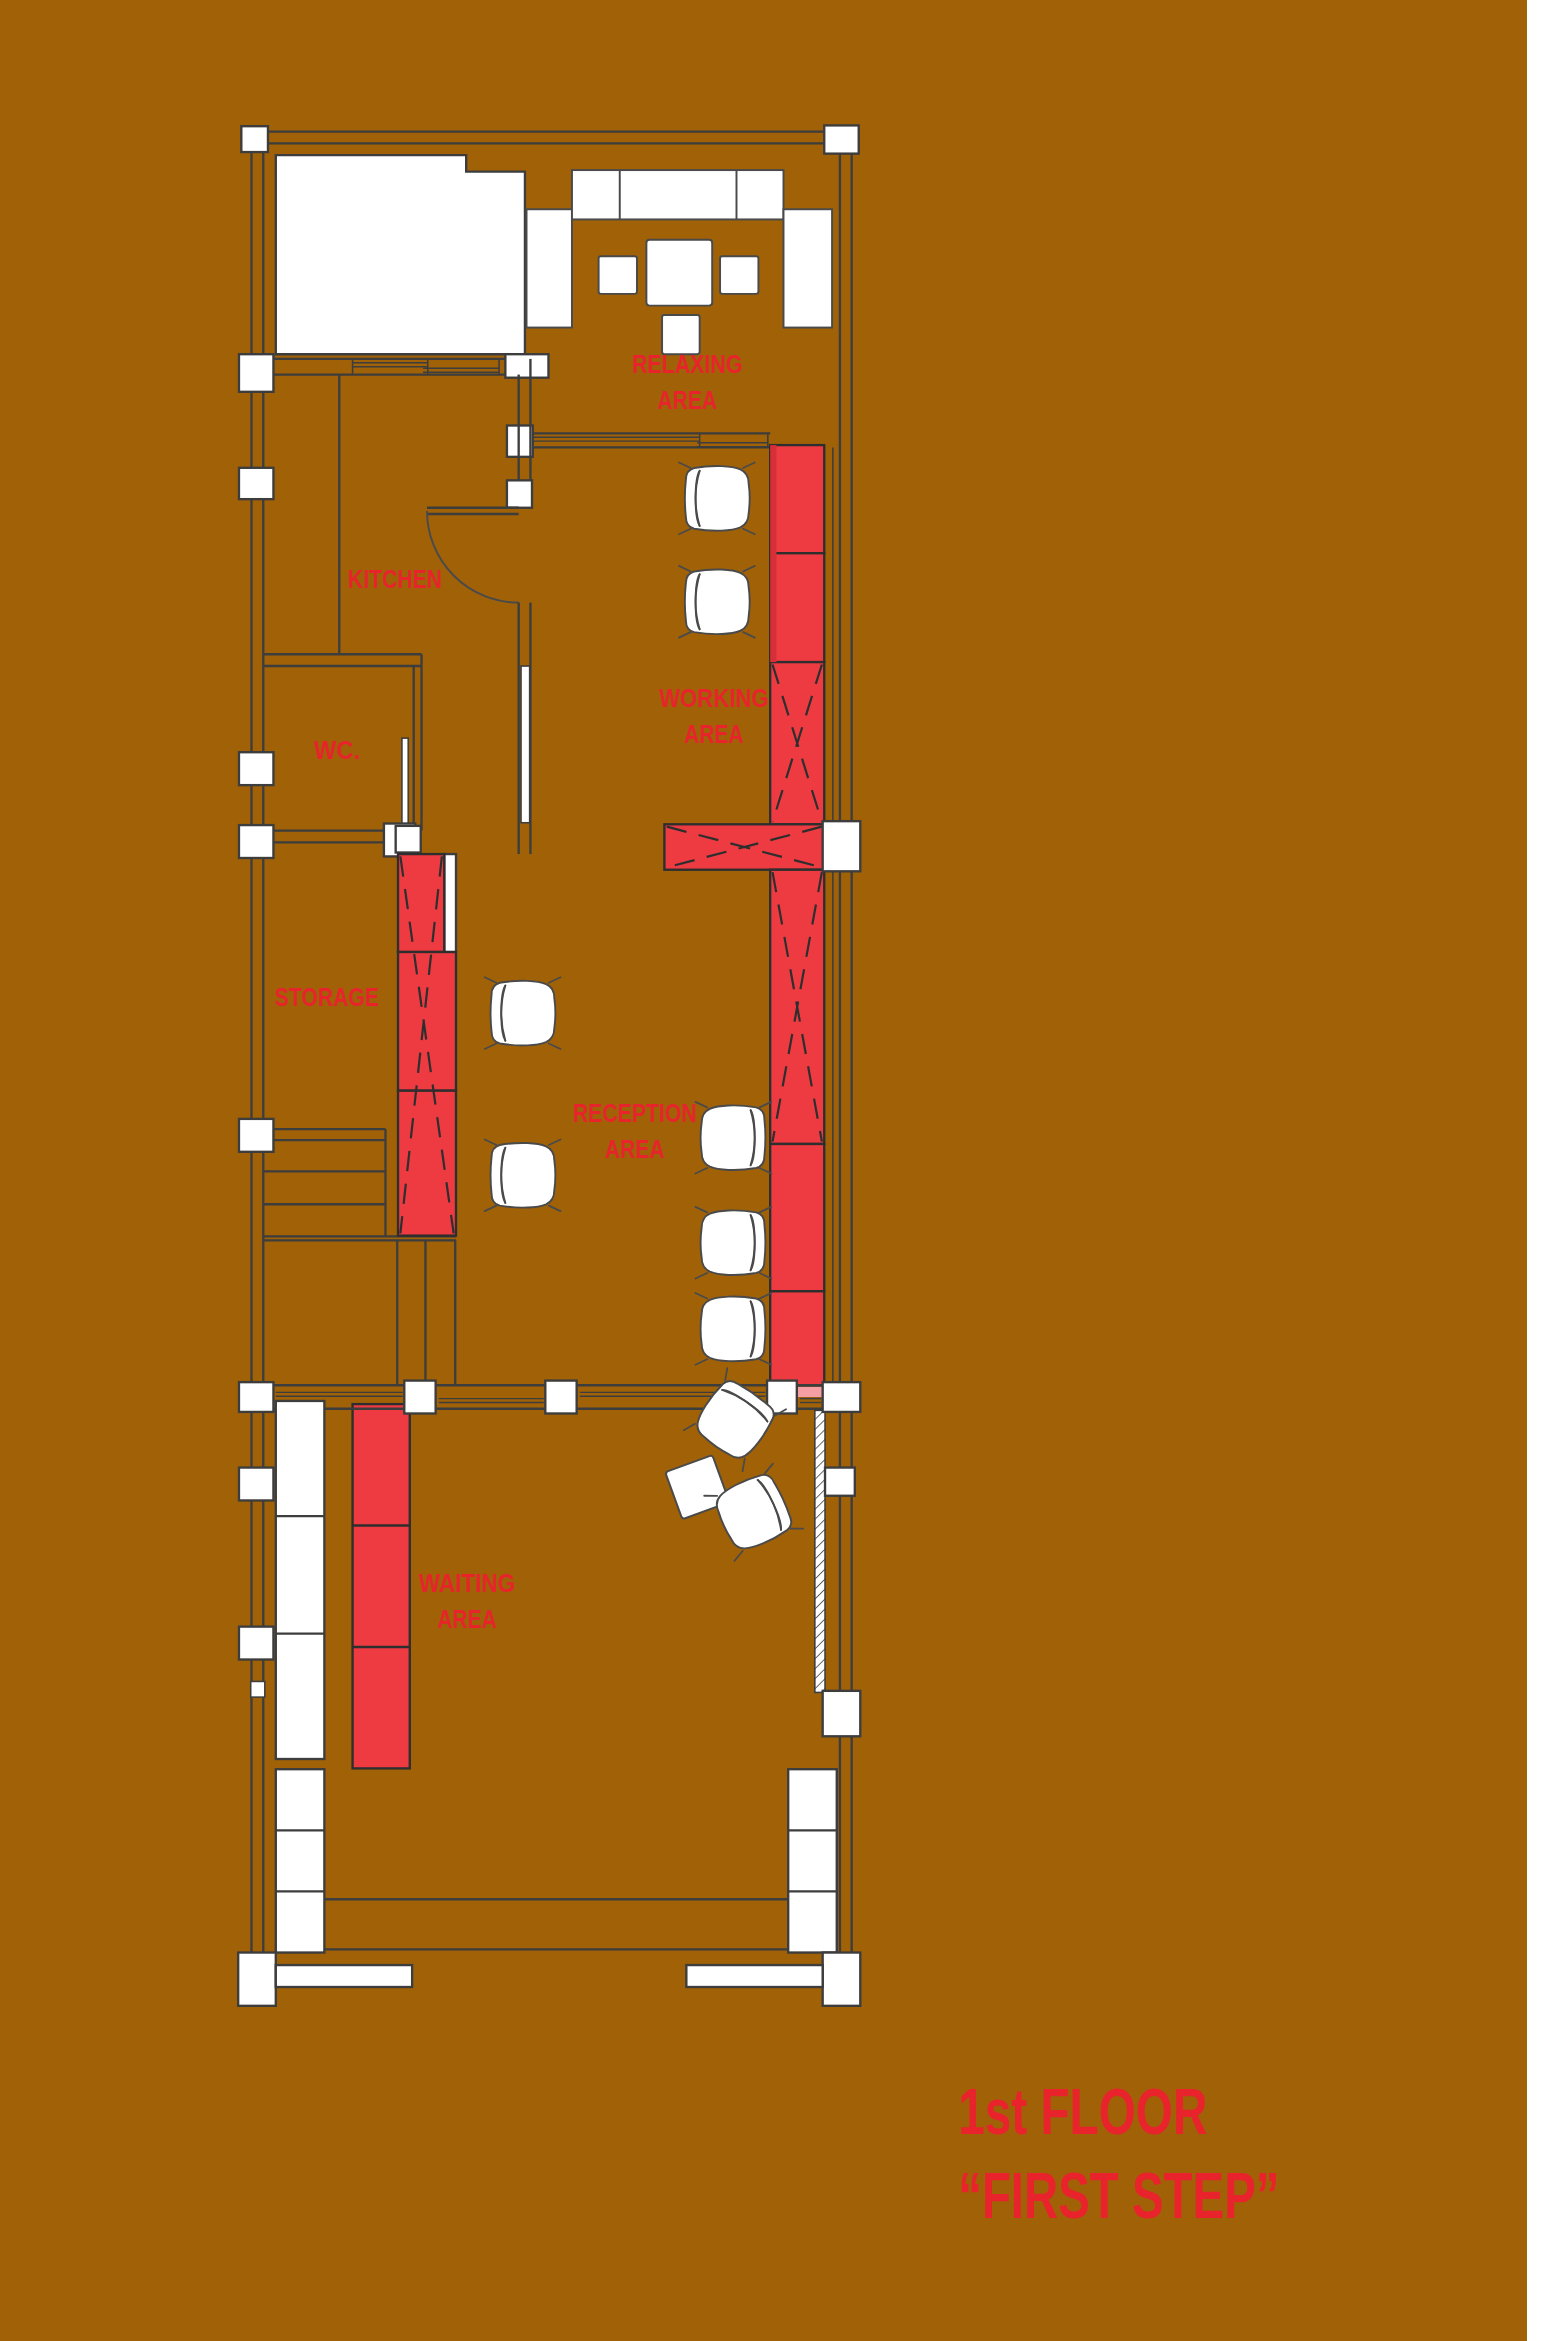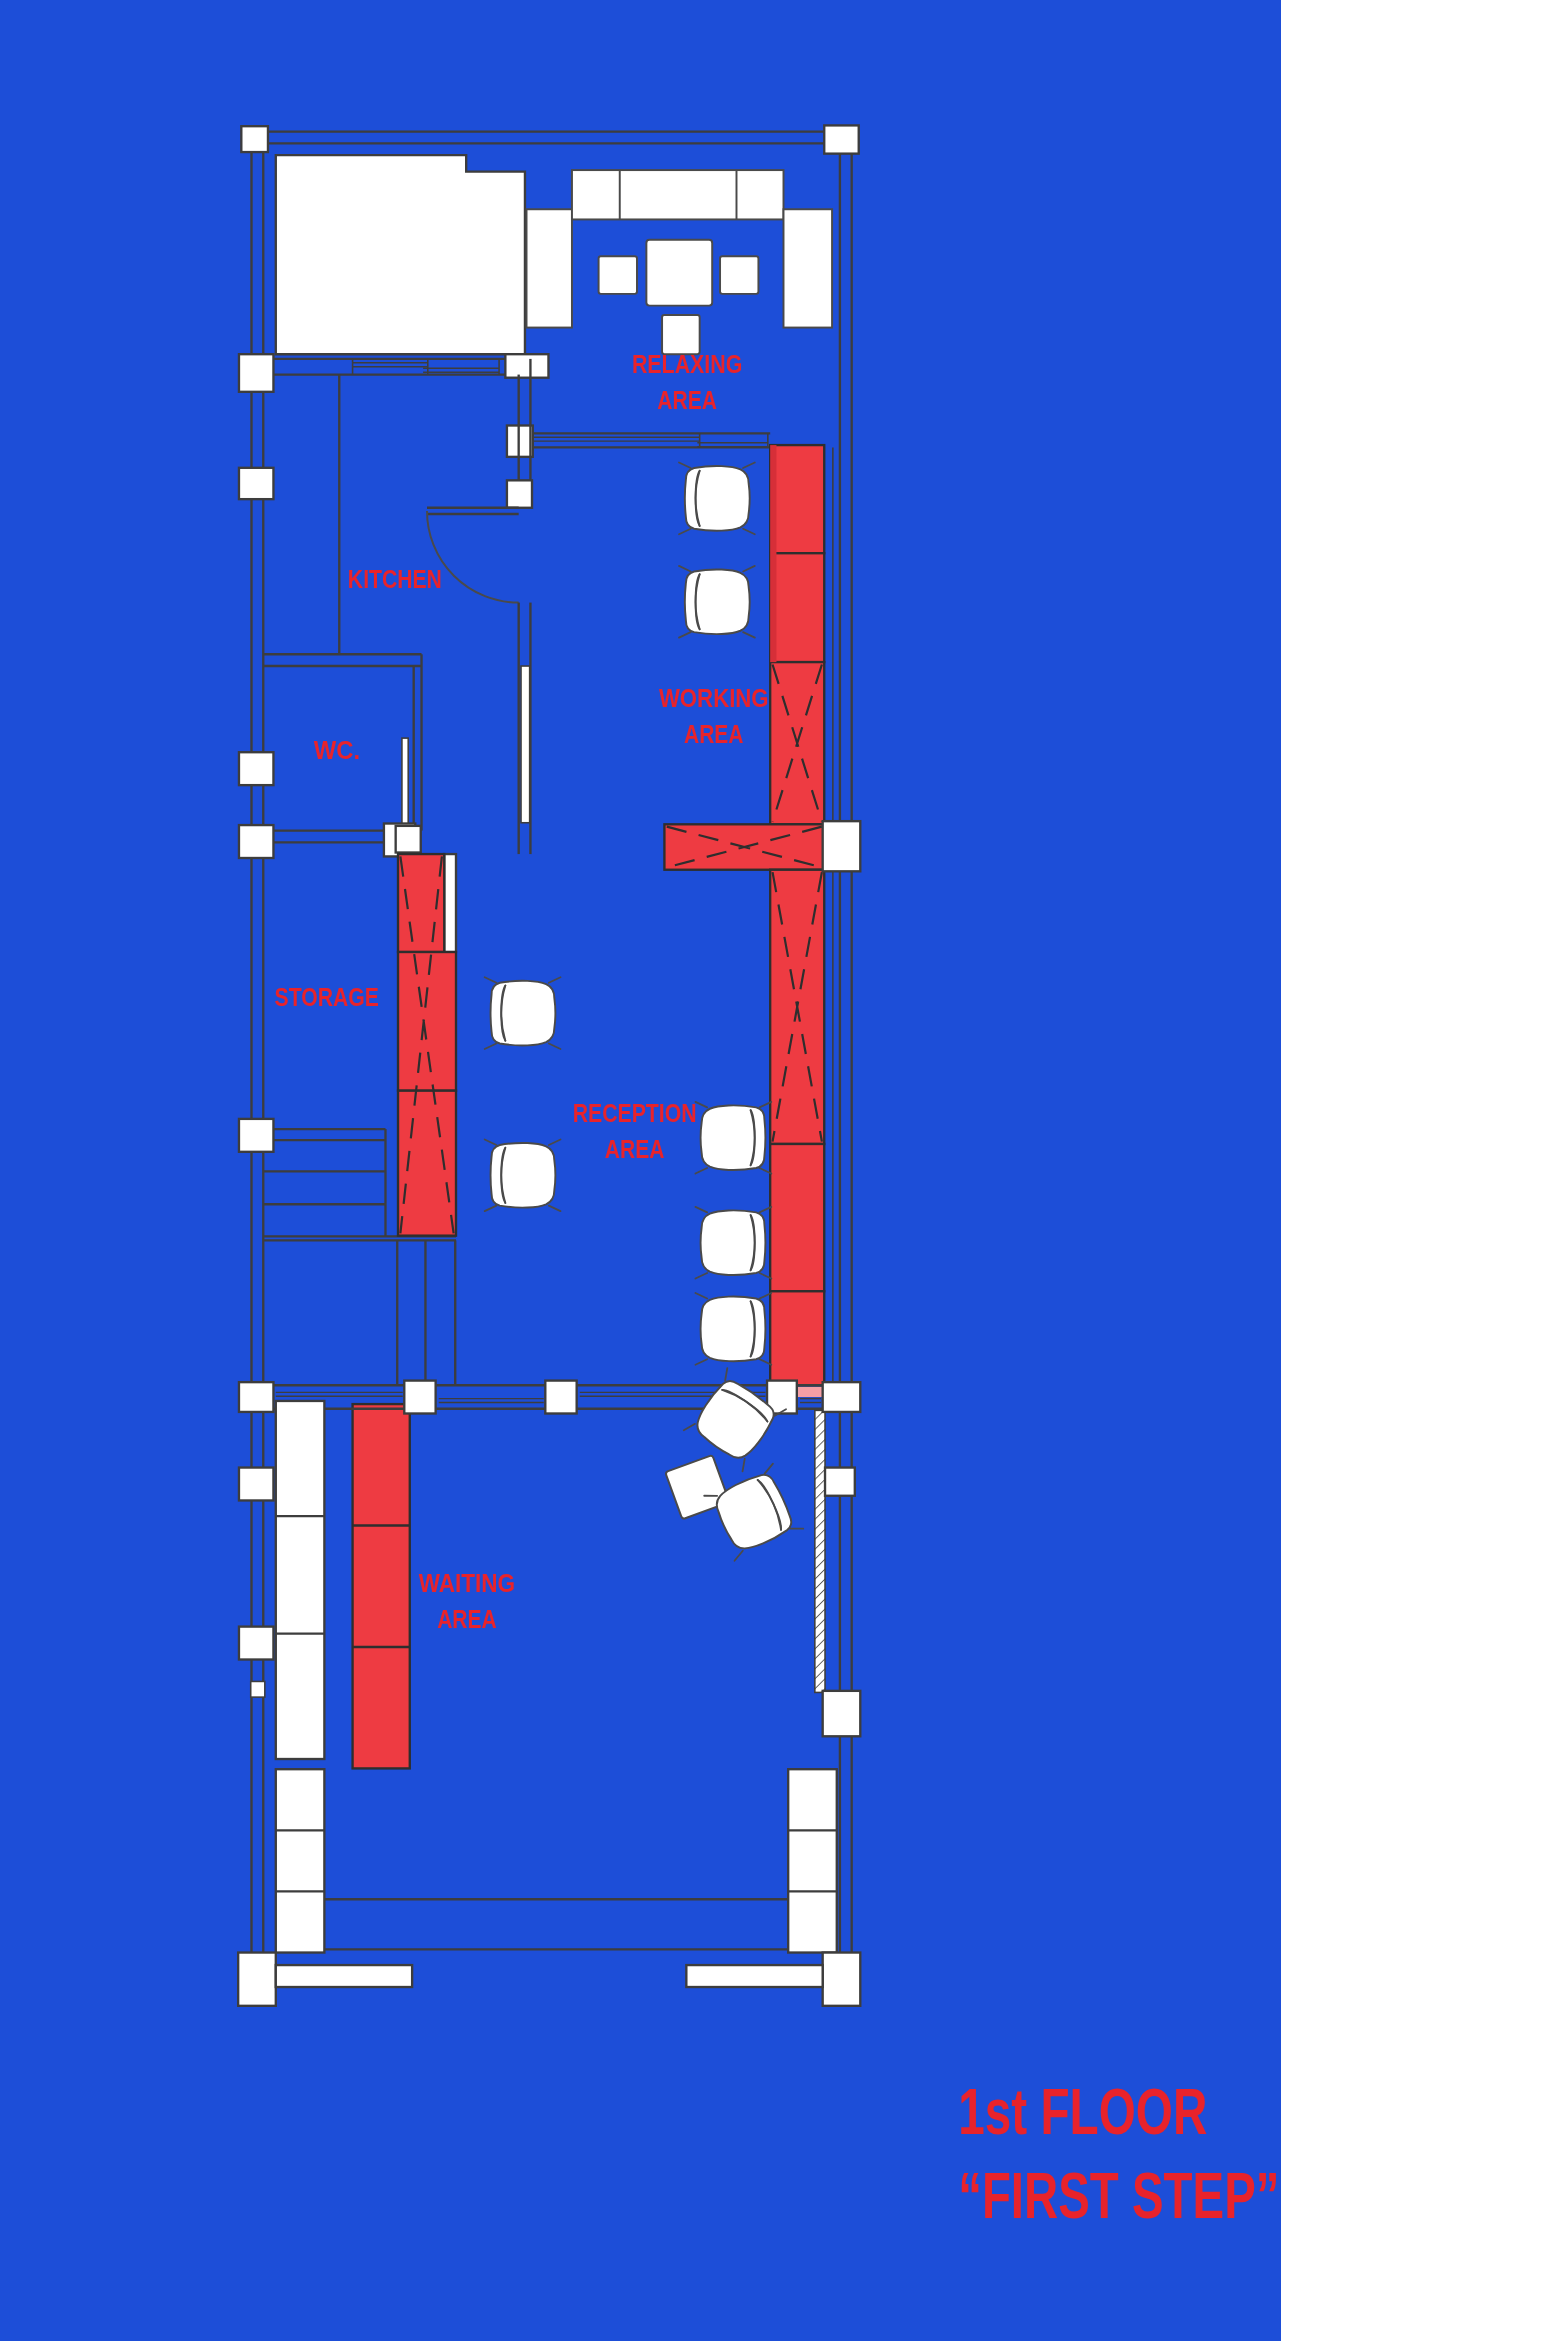--- a/index.html
+++ b/index.html
@@ -1,16 +1,16 @@
 <!DOCTYPE html>
 <html style="font-size:12.5px"><head>
 <meta charset="utf-8">
 <style>
   html,body{margin:0;padding:0;background:#ffffff;}
-  .page{position:relative;width:1281px;height:2342px;background:#1d4ed8;overflow:hidden;
+  .page{position:relative;width:1527px;height:2342px;background:#a16207;overflow:hidden;
         font-family:"Liberation Sans",sans-serif;}
   svg{position:absolute;left:0;top:0;}
   .wall{stroke:#3d3d3d;stroke-width:3;fill:none;}
   .wallthin{stroke:#3d3d3d;stroke-width:2;fill:none;}
   .block{fill:#ffffff;stroke:#3d3d3d;stroke-width:3;}
   .blockthin{fill:#ffffff;stroke:#3d3d3d;stroke-width:2;}
   .room{fill:#ffffff;stroke:#3d3d3d;stroke-width:3;}
   .glass{stroke:#3d3d3d;stroke-width:1.8;fill:none;}
   .furn{fill:#ffffff;stroke:#4a4a4a;stroke-width:2.5;}
   .furnline{fill:none;stroke:#4a4a4a;stroke-width:2.5;}

